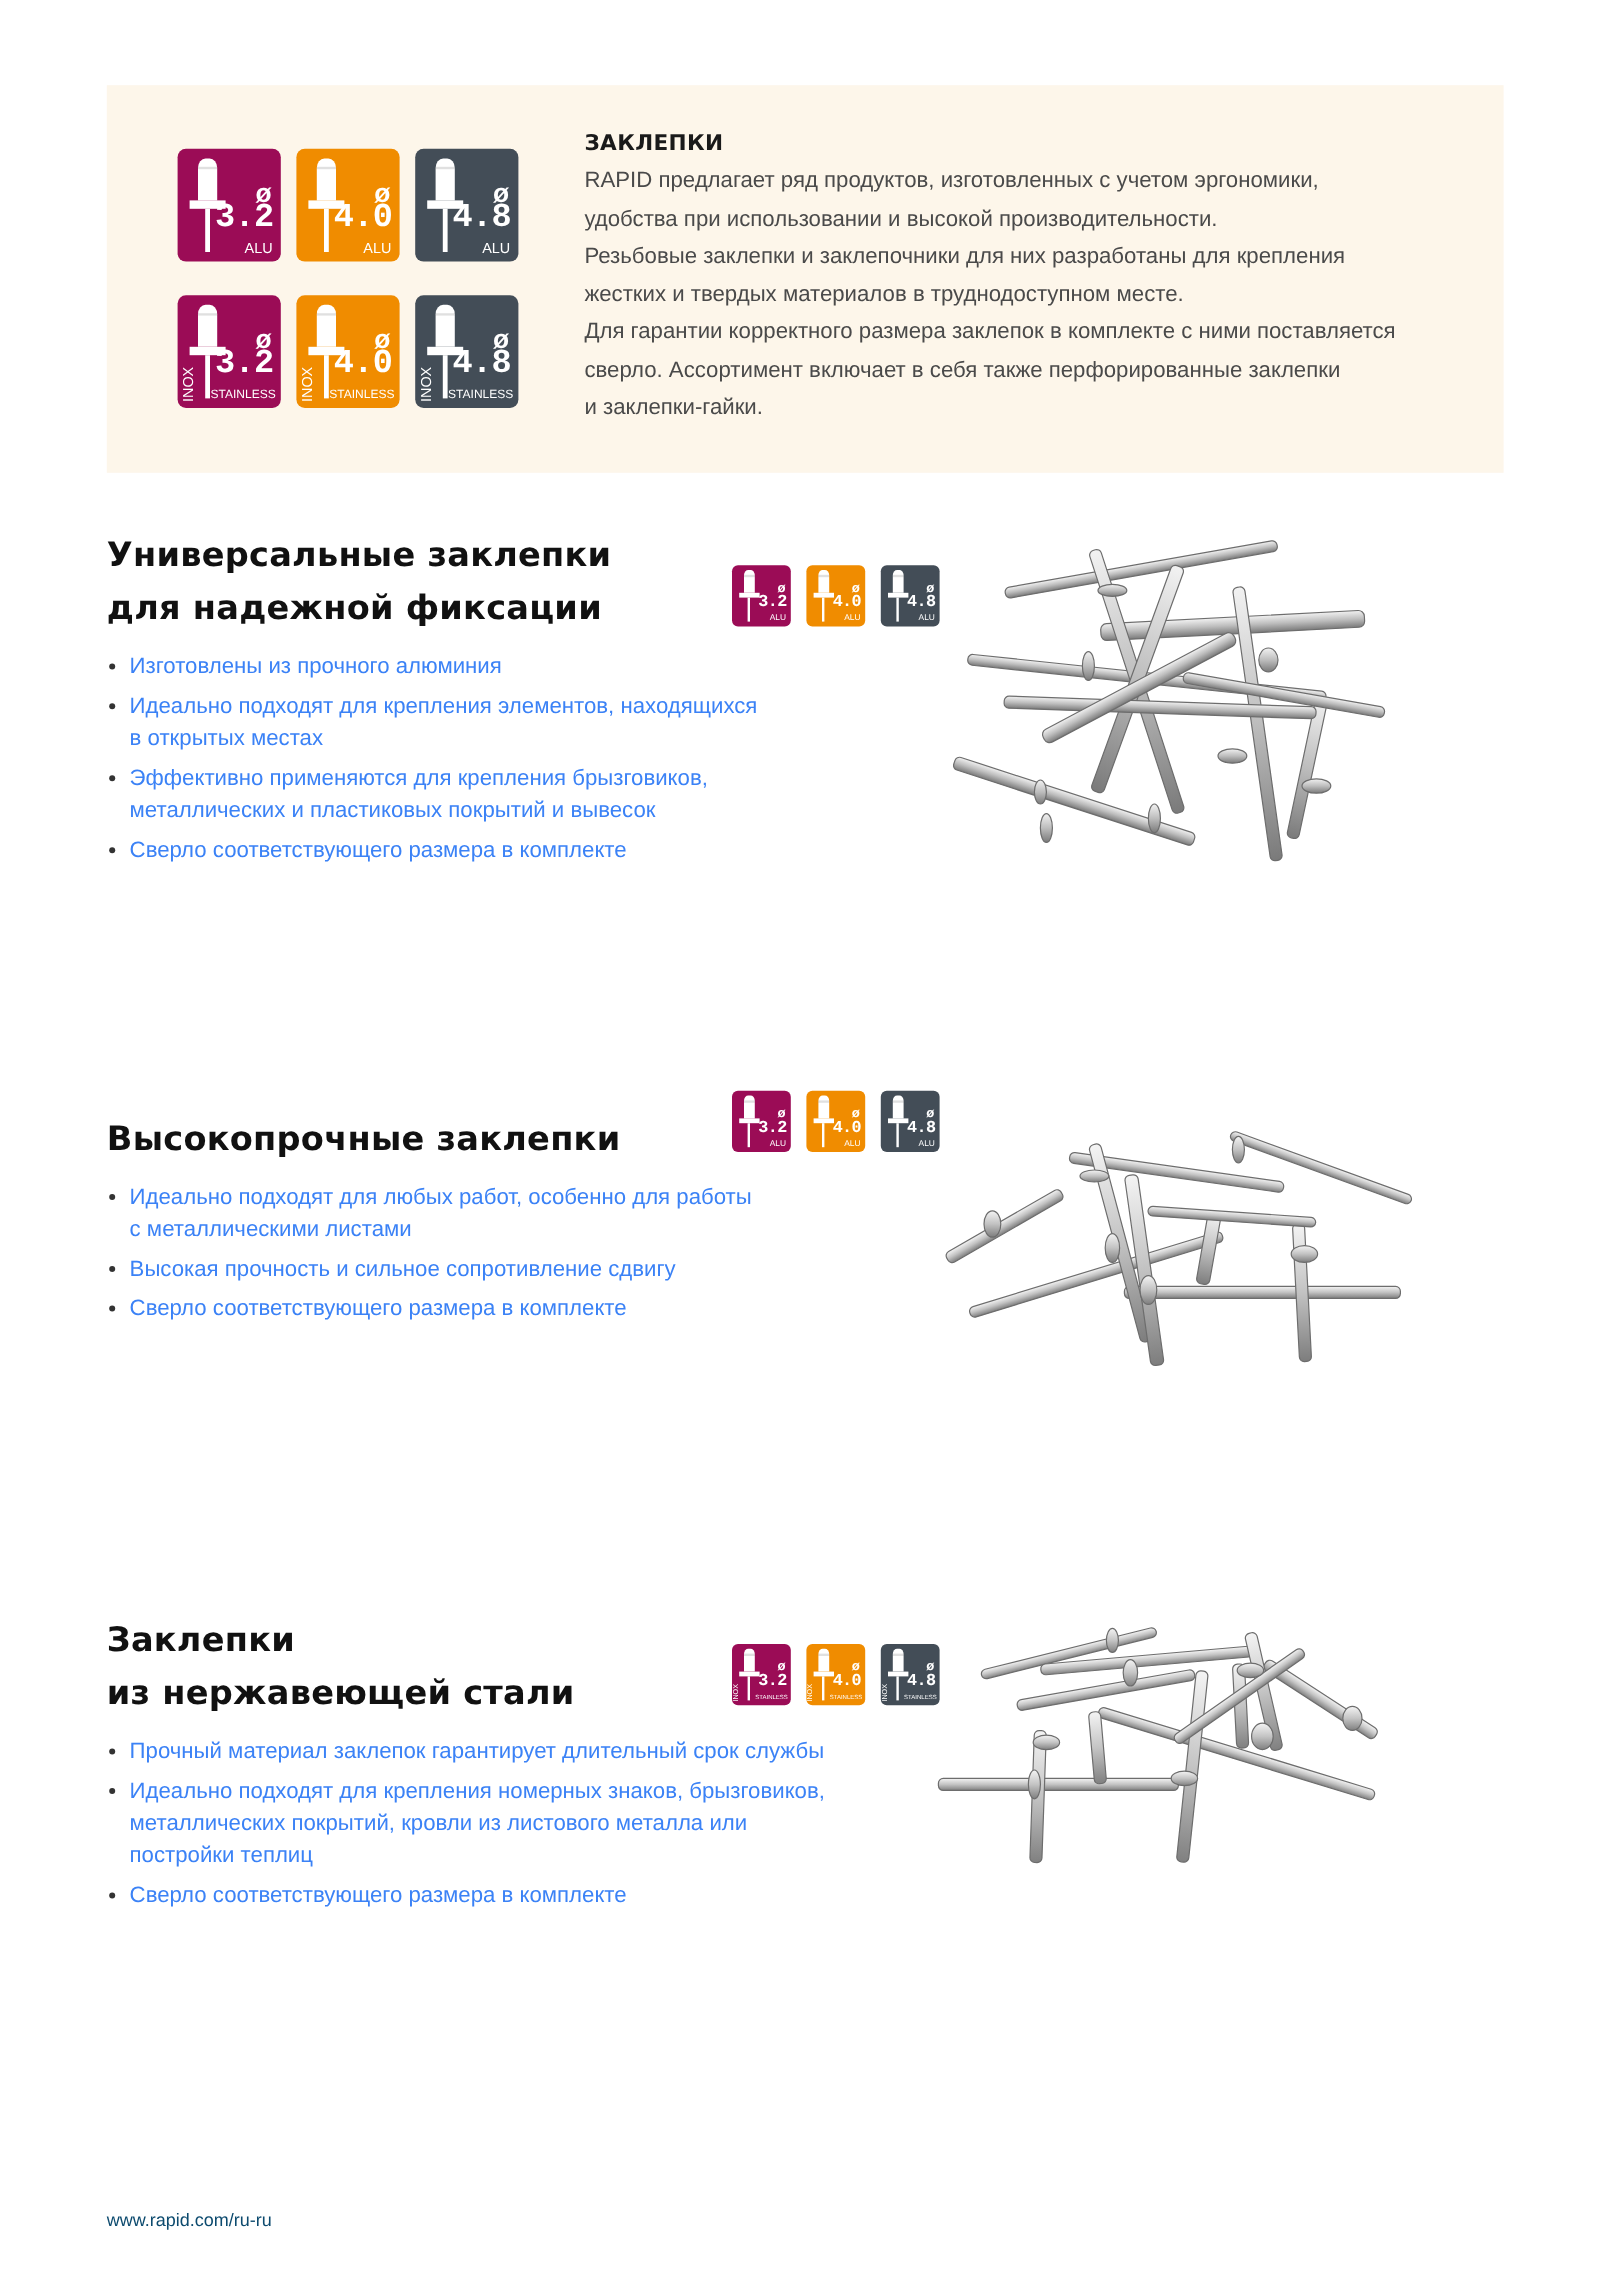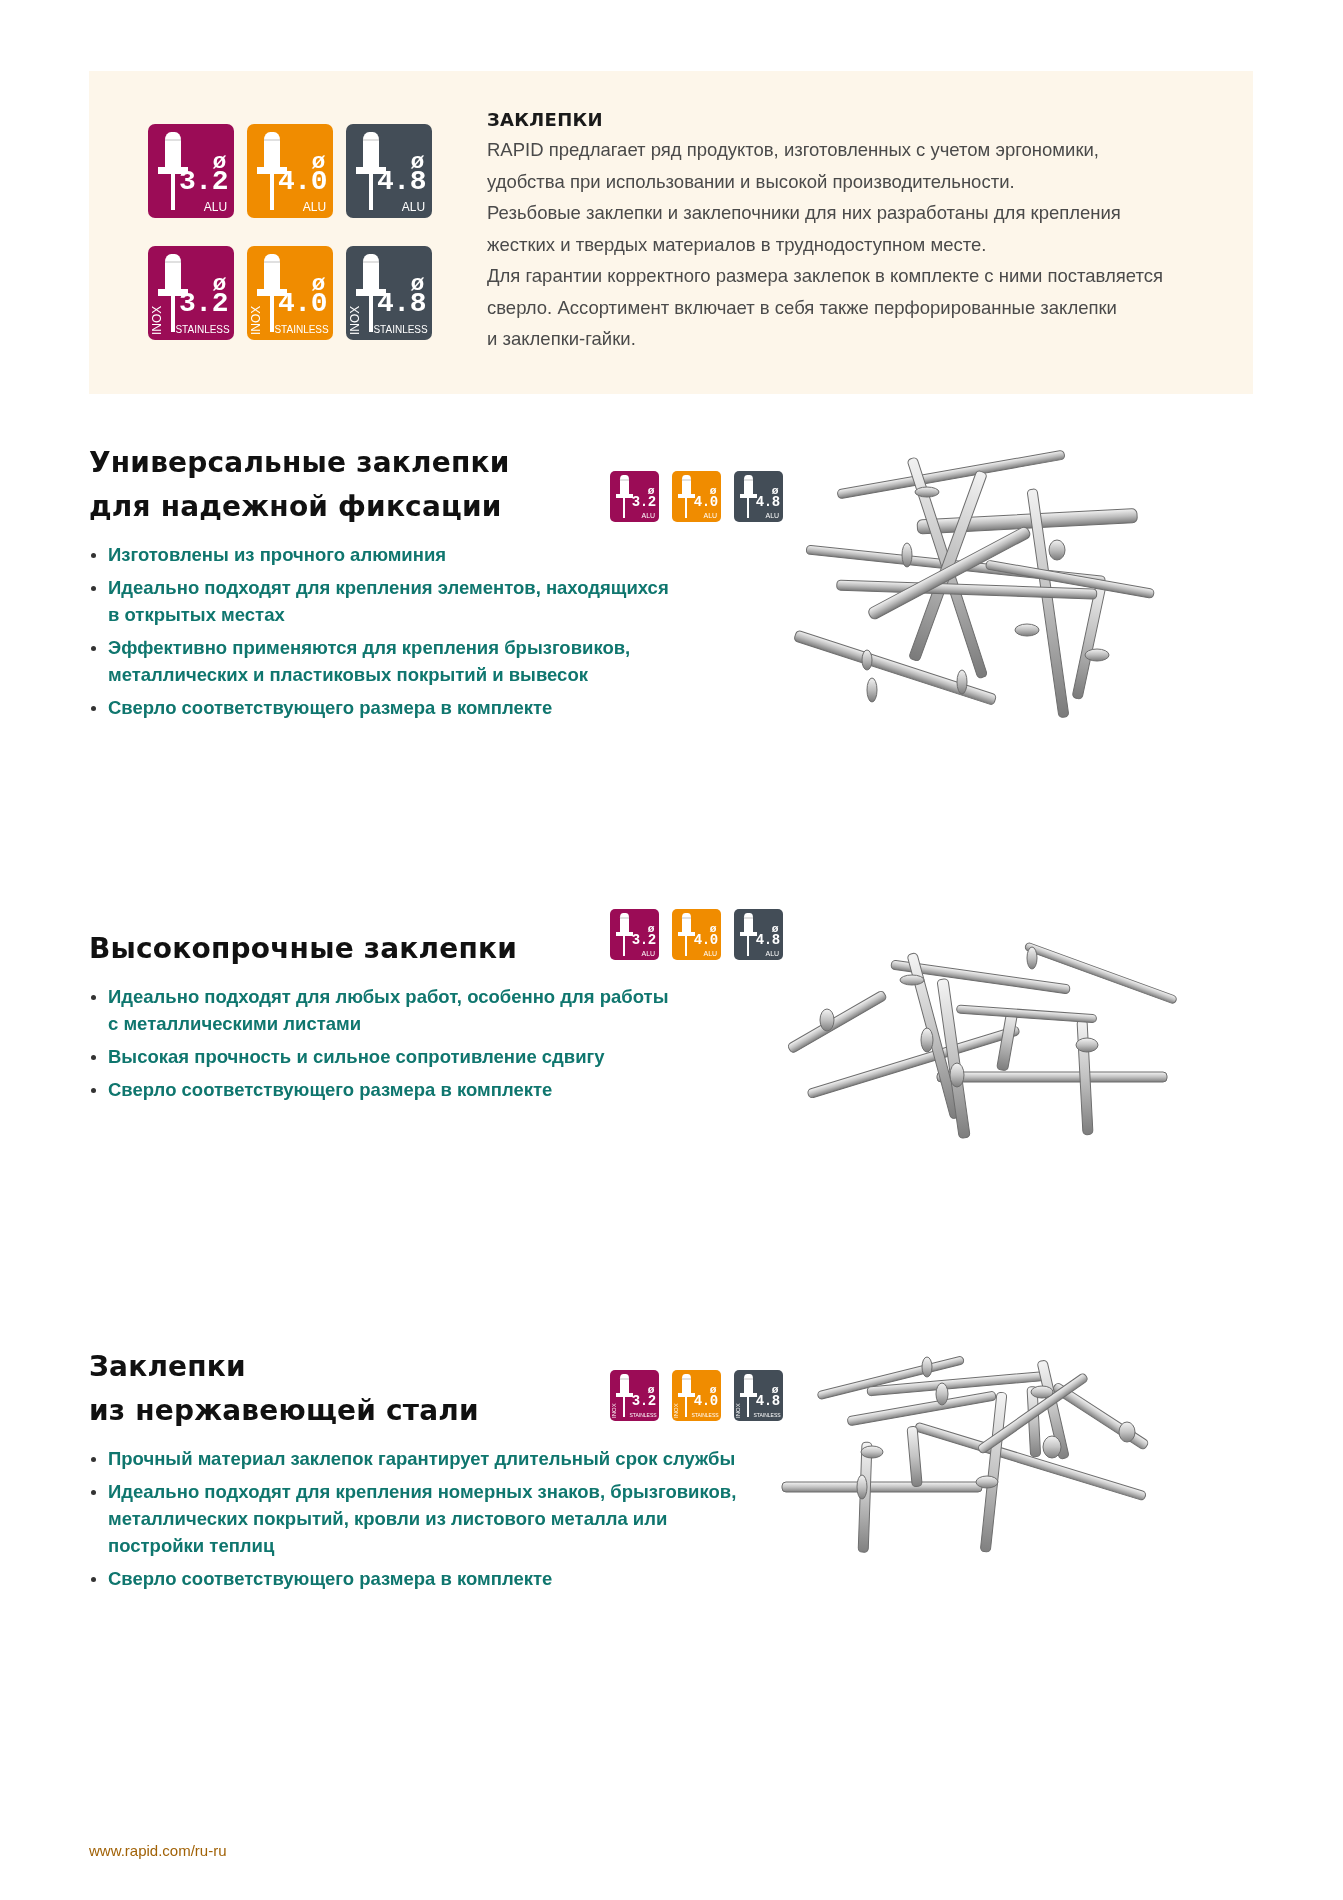--- a/index.html
+++ b/index.html
@@ -63,31 +63,31 @@
 
   
   .section { position: absolute; left: 89px; width: 1164px; }
   .section h2 {
     font-family: "DejaVu Sans", sans-serif; font-weight: bold; font-size: 28px; line-height: 44px;
     color: #111; white-space: pre-line; letter-spacing: 0.2px;
   }
   .section .badges-row { position: absolute; left: 521px; display: flex; gap: 13px; }
   .section ul { list-style: none; margin-top: 12px; }
   .section li {
-    position: relative; padding-left: 19px; font-size: 18.5px; line-height: 27px; color: #0f766e;
-    margin-bottom: 6px; white-space: pre-line; font-weight: bold;
+    position: relative; padding-left: 19px; font-size: 18.5px; line-height: 27px; color: #3b82f6;
+    margin-bottom: 6px; white-space: pre-line;
   }
   .section li::before {
     content: ""; position: absolute; left: 2px; top: 12px; width: 5px; height: 5px; border-radius: 50%; background: #333;
   }
 
   .product-image { position: absolute; left: 777px; width: 400px; }
   .product-image svg { display: block; width: 100%; height: 100%; }
 
-  .footer-url { position: absolute; left: 89px; top: 1842px; font-size: 15px; color: #a16207; }
+  .footer-url { position: absolute; left: 89px; top: 1842px; font-size: 15px; color: #0c4a6e; }
 </style>
 </head>
 <body>
 
 <div class="intro">
   <div class="badge-grid">
 
     <div class="badge magenta">
       <div class="rivet">
           <div class="head"></div>

